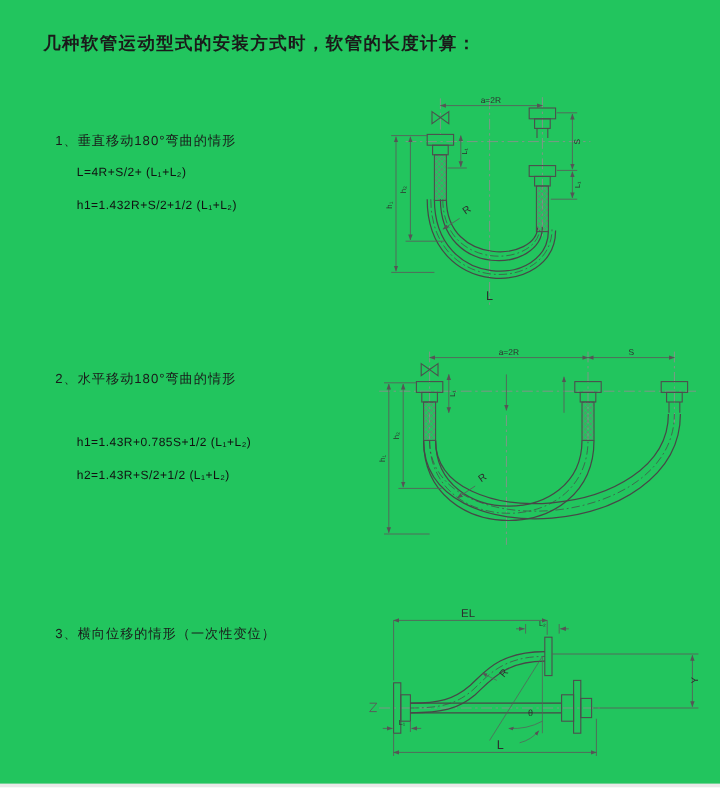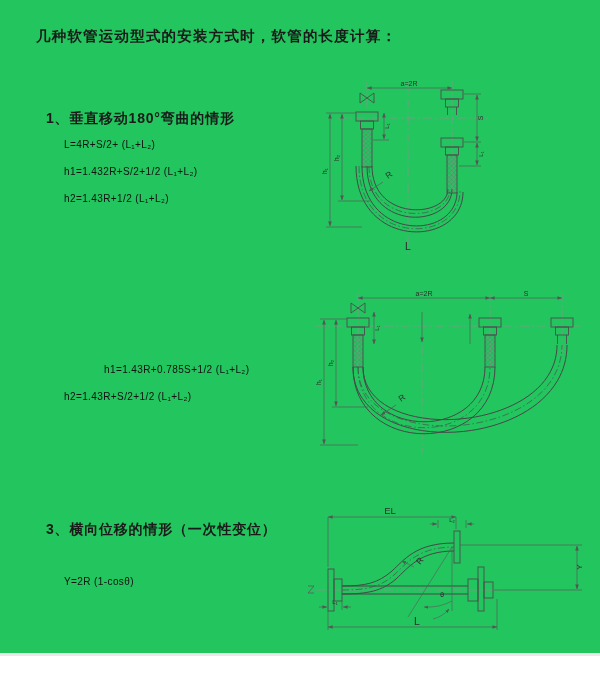--- a/index.html
+++ b/index.html
@@ -3,42 +3,41 @@
 <meta charset="utf-8">
 <style>
   html,body{margin:0;padding:0;background:#fff;}
   .page{
     position:relative;width:600px;height:656px;background:#22c55e;overflow:hidden;
     font-family:"Liberation Sans","DejaVu Sans",sans-serif;color:#1a1a1a;
   }
   .page::after{content:"";position:absolute;left:0;right:0;bottom:0;height:3px;background:#e9e9e9;}
   .txt{position:absolute;white-space:nowrap;}
   .title{font-size:14.5px;font-weight:700;letter-spacing:1.2px;}
-  .heading{font-size:14px;font-weight:700;letter-spacing:0.8px;}
+  .heading{font-size:11px;font-weight:400;letter-spacing:0.8px;}
   .formula{font-size:10px;font-weight:400;letter-spacing:0.4px;color:#111;}
   svg{position:absolute;overflow:visible;}
   svg text{fill:#2e2e2e;stroke:none;font-family:"Liberation Sans","DejaVu Sans",sans-serif;}
 </style>
 </head>
 <body>
 
 <div class="page">
 
   <div class="txt title" style="left:36px;top:27px;">几种软管运动型式的安装方式时，软管的长度计算：</div>
 
   <div class="txt heading" style="left:46px;top:110px;">1、垂直移动180°弯曲的情形</div>
   <div class="txt formula" style="left:64px;top:139px;">L=4R+S/2+ (L₁+L₂)</div>
   <div class="txt formula" style="left:64px;top:166px;">h1=1.432R+S/2+1/2 (L₁+L₂)</div>
-  <div class="txt formula" style="left:64px;top:193px;">h2=1.43R+1/2 (L₁+L₂)</div>
-
-  <div class="txt formula" style="left:64px;top:364px;margin-left:40px;">h1=1.43R+0.785S+1/2 (L₁+L₂)</div>
+
+  <div class="txt heading" style="left:46px;top:308px;">2、水平移动180°弯曲的情形</div>
+  <div class="txt formula" style="left:64px;top:364px;">h1=1.43R+0.785S+1/2 (L₁+L₂)</div>
   <div class="txt formula" style="left:64px;top:391px;">h2=1.43R+S/2+1/2 (L₁+L₂)</div>
 
   <div class="txt heading" style="left:46px;top:521px;">3、横向位移的情形（一次性变位）</div>
-  <div class="txt formula" style="left:64px;top:576px;">Y=2R (1-cosθ)</div>
 
   <svg style="left:312px;top:76px;" width="286" height="184" viewBox="0 0 286 184">
     <defs>
       <marker id="ar1" viewBox="0 0 8 8" refX="7.5" refY="4" markerWidth="7" markerHeight="7" orient="auto-start-reverse">
         <path d="M0,1 L8,4 L0,7 Z" fill="#555"></path>
       </marker>
       <pattern id="xh1" width="4.5" height="4.5" patternUnits="userSpaceOnUse">
         <path d="M0,4.5 L4.5,0 M0,0 L4.5,4.5" stroke="#777" stroke-width="0.55" fill="none"></path>
       </pattern>
     </defs>

